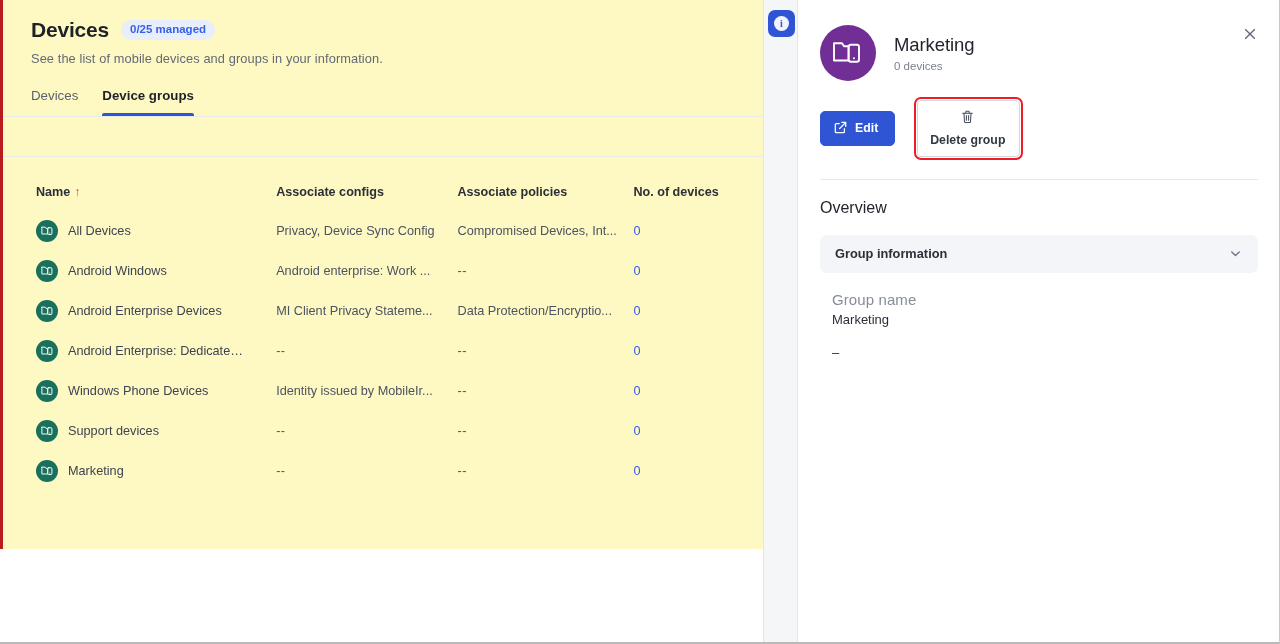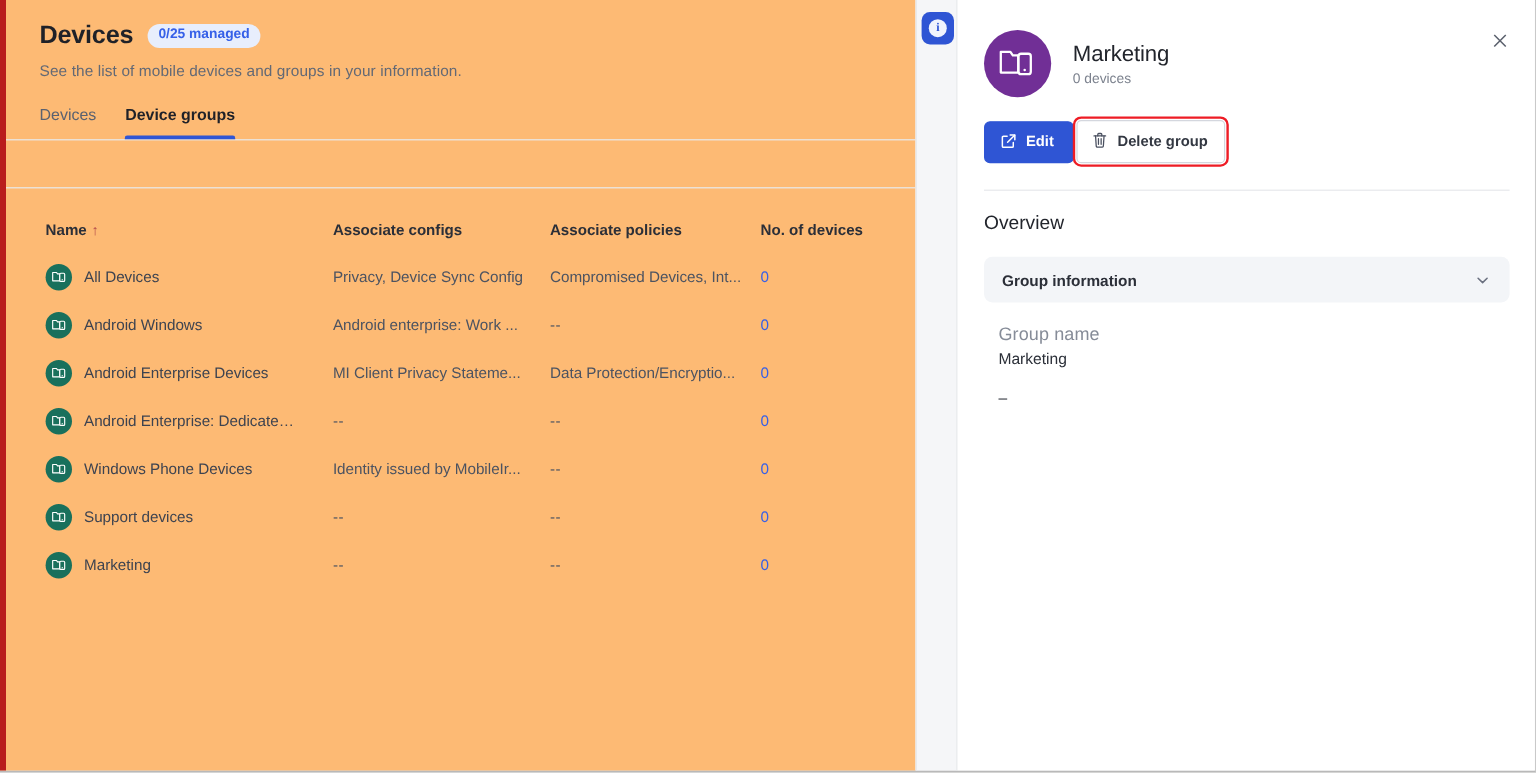--- a/index.html
+++ b/index.html
@@ -22,24 +22,24 @@
     border-right: 1px solid #c9c9c9;
     border-bottom: 2px solid #b9b9b9;
   }
 
   
   .main {
     position: absolute;
     left: 0;
     top: 0;
     width: 763px;
-    height: 644px;
-    background: #fdba74;
+    height: 549px;
+    background: #fef9c3;
     box-sizing: border-box;
-    border-left: 5px solid #b91c1c;
+    border-left: 3px solid #b91c1c;
     overflow: hidden;
   }
 
   .page-header {
     padding: 18px 0 0 28px;
   }
   .title-row {
     display: flex;
     align-items: center;
     gap: 12px;
@@ -258,21 +258,21 @@
     letter-spacing: -0.1px;
   }
   .panel-sub {
     font-size: 11.5px;
     color: #7c828e;
     margin-top: 4px;
   }
 
   .panel-actions {
     display: flex;
-    gap: 2px;
+    gap: 22px;
     padding: 19px 0 0 22px;
     align-items: center;
   }
   .btn {
     display: inline-flex;
     align-items: center;
     gap: 8px;
     font-size: 12.3px;
     border-radius: 5px;
     cursor: pointer;
@@ -285,20 +285,21 @@
     border: 1px solid #2f55d4;
     padding: 9px 16px 9px 13px;
     font-weight: 600;
   }
   .btn-secondary {
     background: #ffffff;
     color: #333842;
     border: 1px solid #d4d7de;
     padding: 9px 14px 9px 12px;
     font-weight: 600;
+    flex-direction: column;
   }
   .btn-highlight {
     outline: 2px solid #ee1c25;
     outline-offset: 1px;
     border-radius: 4px;
   }
 
   .panel-divider {
     margin: 22px 22px 0 22px;
     height: 1px;

